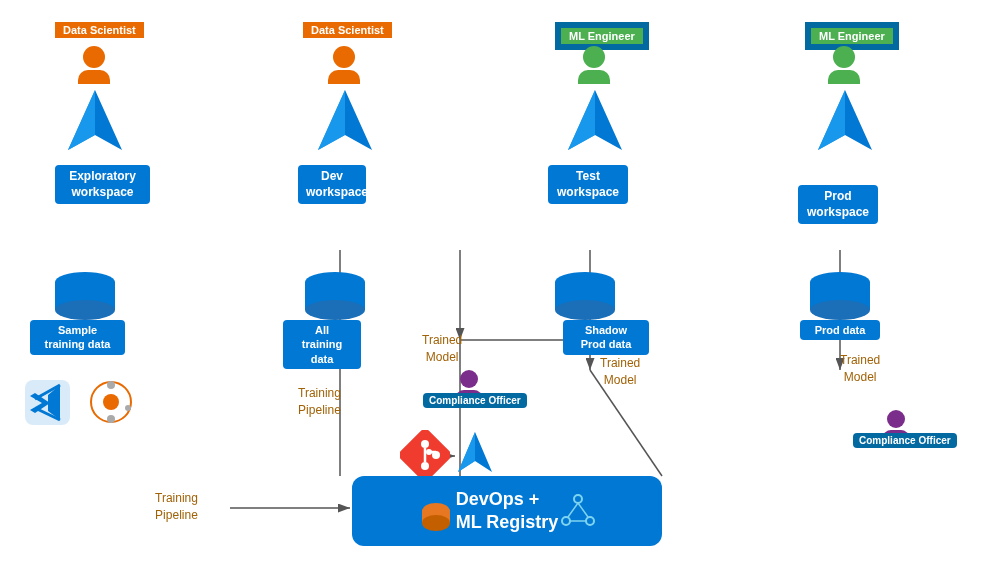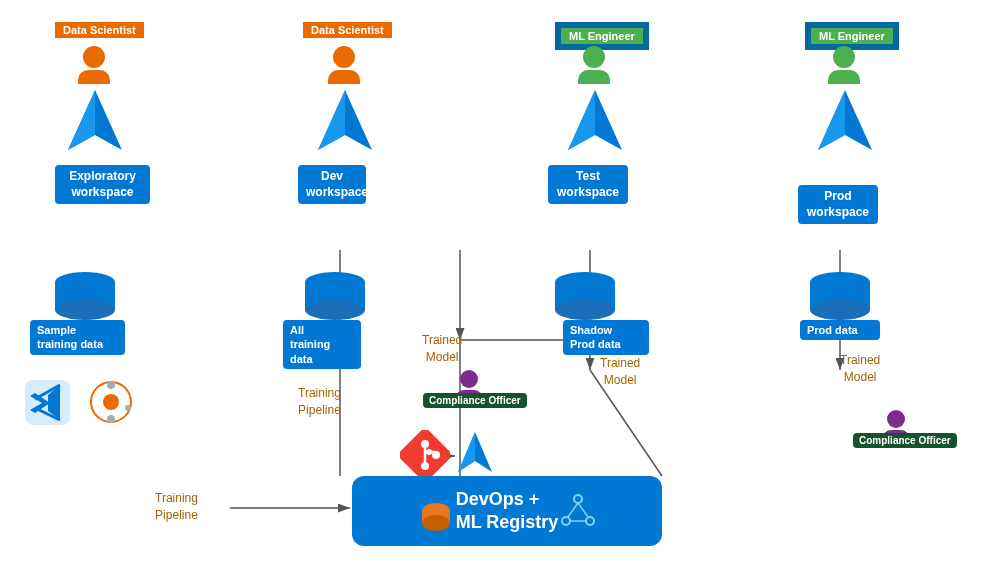--- a/index.html
+++ b/index.html
@@ -69,28 +69,28 @@
       position: absolute;
     }
     .db-label {
       position: absolute;
       background: #0078d4;
       color: #fff;
       border-radius: 4px;
       padding: 3px 7px;
       font-size: 11px;
       font-weight: bold;
-      text-align: left;
+      text-align: center;
       line-height: 1.3;
     }
 
     
     .compliance-badge {
       position: absolute;
-      background: #14532d;
+      background: #0369a1;
       color: #fff;
       border-radius: 4px;
       padding: 2px 6px;
       font-size: 10px;
       font-weight: bold;
       white-space: nowrap;
     }
 
     
     .devops-box {

